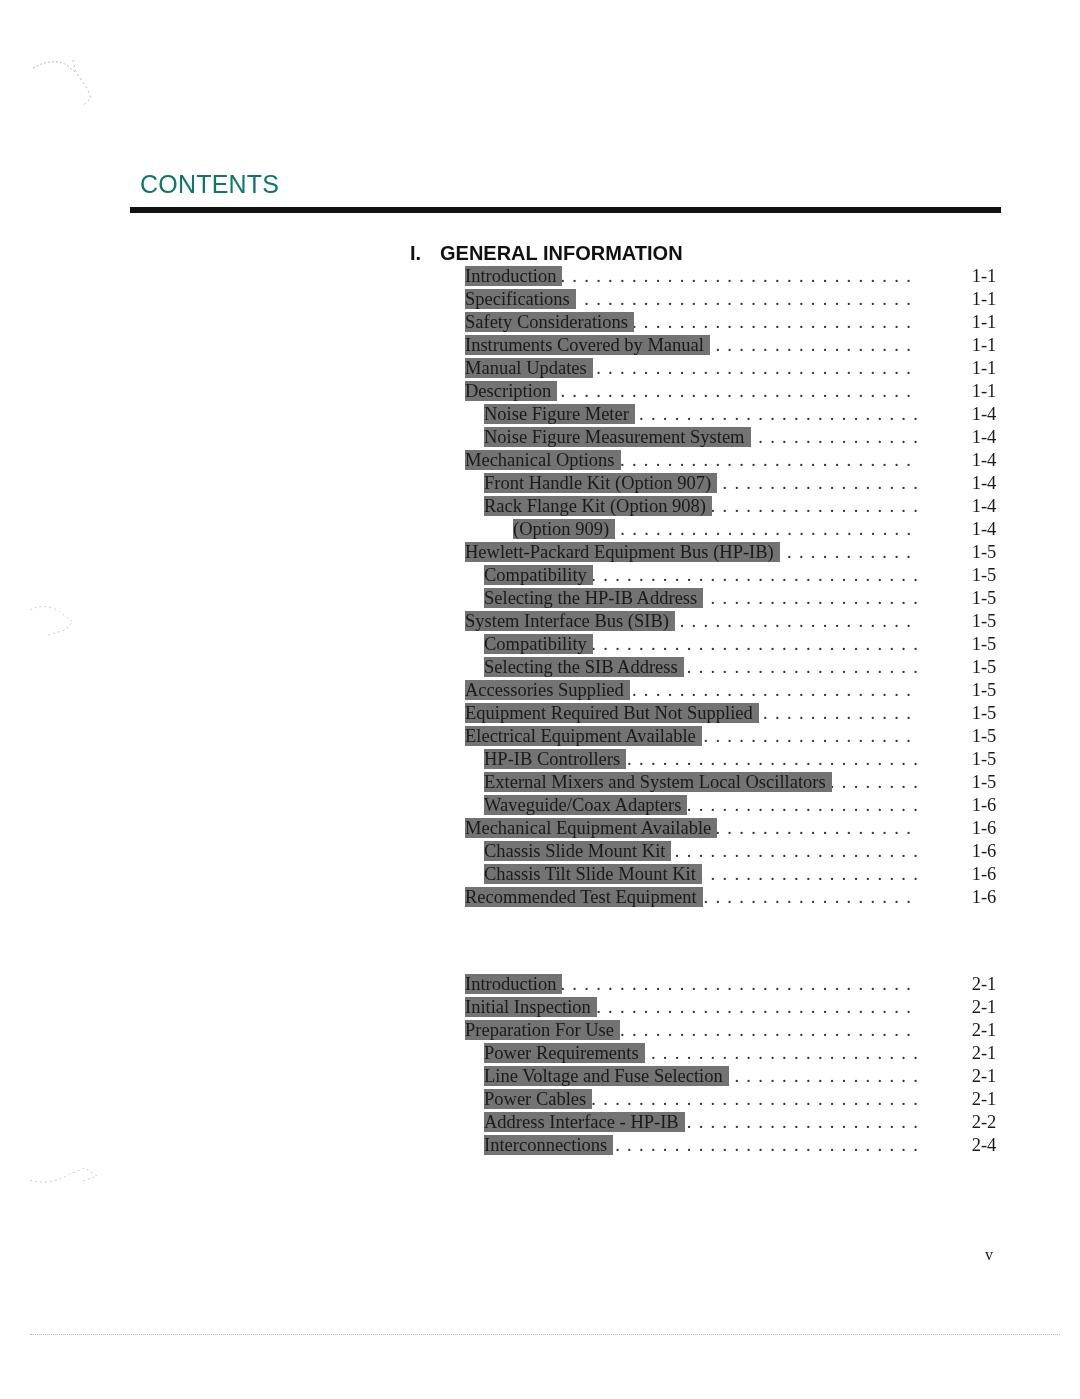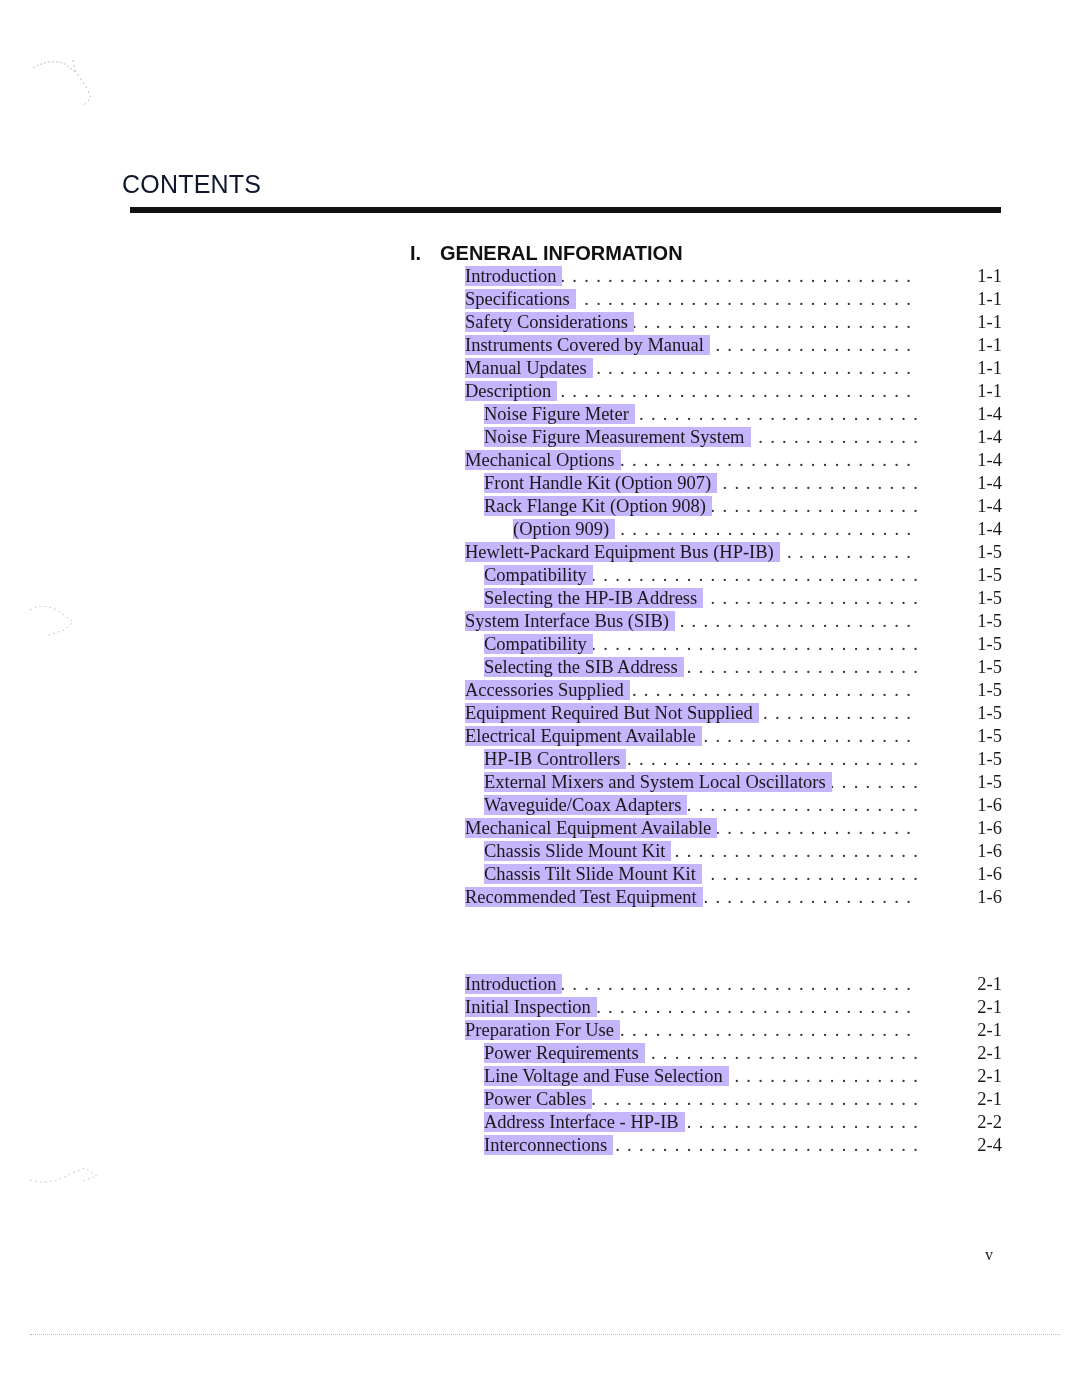--- a/index.html
+++ b/index.html
@@ -13,27 +13,27 @@
     position: relative;
     overflow: hidden;
     color: #1a1a1a;
   }
   .scan-mark {
     position: absolute;
     pointer-events: none;
   }
   .page-heading {
     position: absolute;
-    left: 122px;
+    left: 140px;
     top: 170px;
     font-family: "Liberation Sans", sans-serif;
     font-size: 25px;
     font-weight: normal;
     letter-spacing: 0.2px;
-    color: #0f172a;
+    color: #0f766e;
   }
   .heading-rule {
     position: absolute;
     left: 130px;
     top: 207px;
     width: 871px;
     height: 6px;
     background: #111;
   }
   .section {
@@ -74,41 +74,41 @@
   }
   .entry .leader {
     position: absolute;
     left: 0;
     right: 85px;
     top: 0;
     overflow: hidden;
     white-space: nowrap;
   }
   .entry .leader-text {
-    background: #c4b5fd;
+    background: #737373;
     padding-right: 6px;
     position: relative;
     z-index: 1;
   }
   .entry .dots {
     position: absolute;
     left: 0;
     right: 0;
     top: 0;
     text-align: right;
     letter-spacing: 7.3px;
     overflow: hidden;
     color: #333;
   }
   .entry .page {
     position: absolute;
     right: 0;
     top: 0;
     width: 36px;
-    text-align: right;
+    text-align: center;
   }
   .level-1 { padding-left: 0; }
   .level-2 .leader { left: 19px; }
   .level-3 .leader { left: 48px; }
   .page-number {
     position: absolute;
     left: 985px;
     top: 1246px;
     font-family: "Liberation Serif", serif;
     font-size: 16px;

